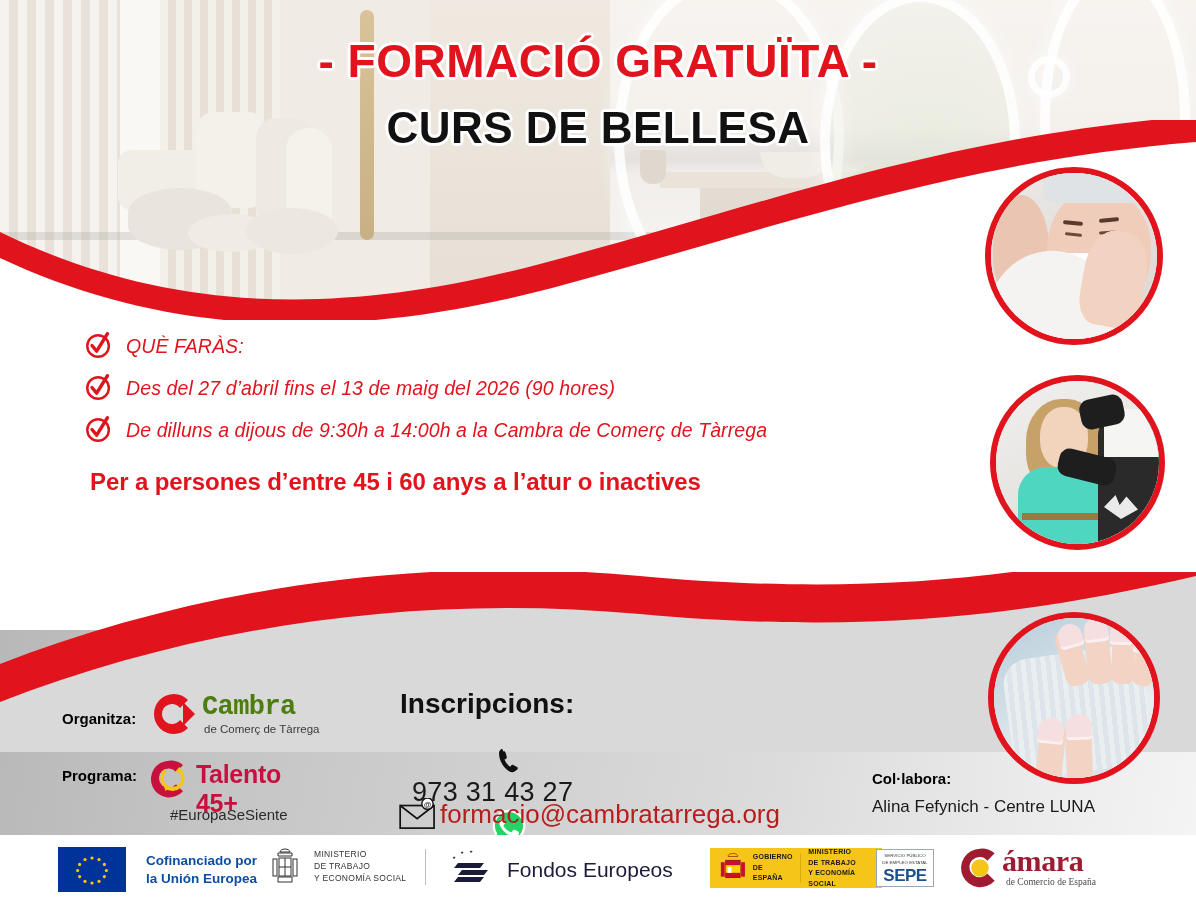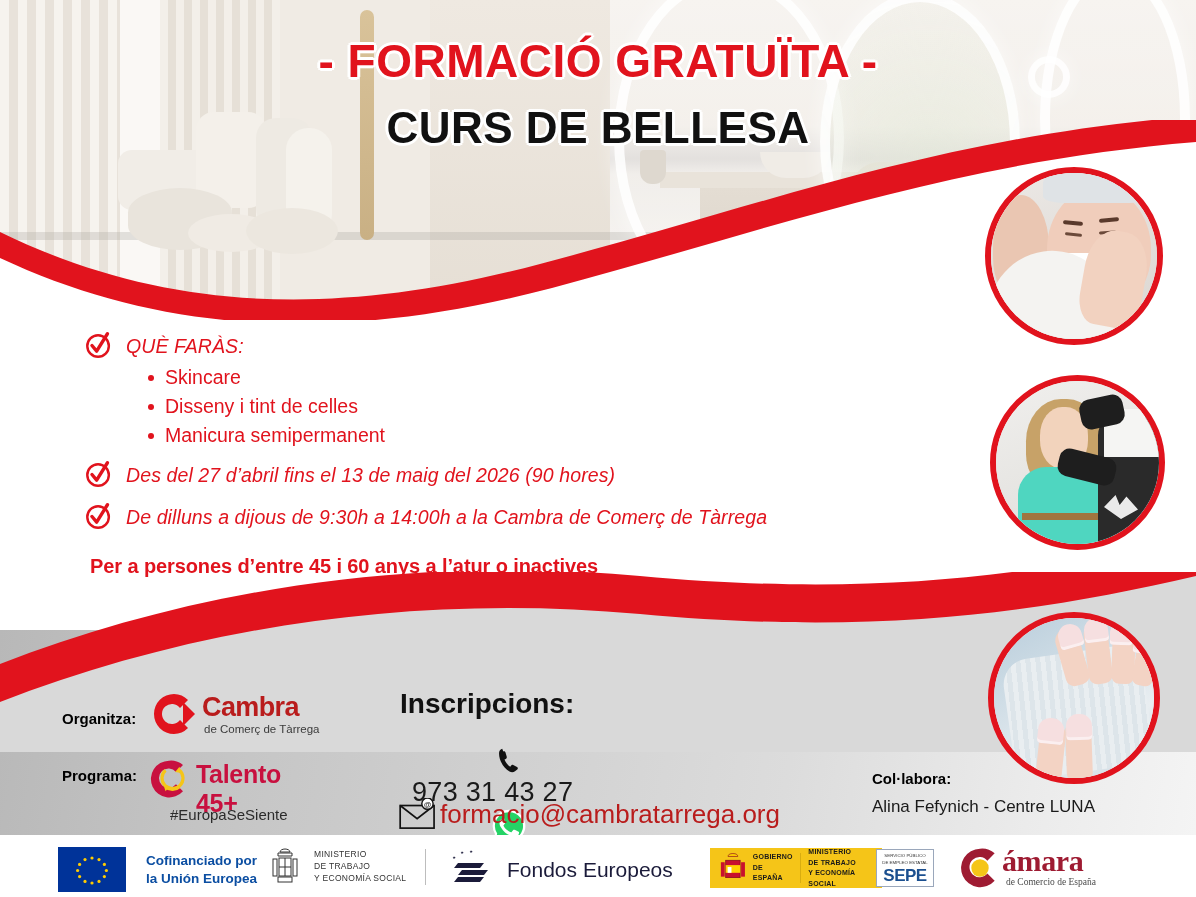--- a/index.html
+++ b/index.html
@@ -100,21 +100,21 @@
     font-size:19.5px; color:#e1131d; line-height:1.25;
     font-family:"Liberation Sans", sans-serif; letter-spacing:.1px;
   }
   .bullets { margin:4px 0 10px 64px; }
   .bullet { display:flex; align-items:center; gap:11px; margin-bottom:6px; }
   .bullet .dot { width:6px; height:6px; border-radius:50%; background:#e1131d; flex:0 0 auto; }
   .bullet span.btxt { font-size:19.5px; color:#e1131d; font-family:"Liberation Sans", sans-serif; }
   .row-gap { margin-top:14px; }
   .highlight {
     margin-top:24px; margin-left:6px;
-    font-size:20px; font-weight:bold; color:#e1131d;
+    font-size:24px; font-weight:bold; color:#e1131d;
     font-family:"Liberation Sans", sans-serif; letter-spacing:-.1px;
   }
 
   
   .circ {
     position:absolute; border-radius:50%; border:6px solid #e1131d;
     overflow:hidden; z-index:9; background:#eee;
   }
   .c1 { left:985px; top:167px; width:178px; height:178px; }
   .c2 { left:990px; top:375px; width:175px; height:175px; }
@@ -191,21 +191,21 @@
 
   .lbl-bold {
     font-size:15px; font-weight:bold; color:#000000;
     font-family:"Liberation Sans", sans-serif;
   }
   .organitza { position:absolute; left:62px; top:80px; }
   .programa  { position:absolute; left:62px; top:137px; }
 
   .cambra-logo { position:absolute; left:150px; top:60px; width:170px; height:52px; }
   .cambra-name { position:absolute; left:52px; top:2px; font-size:27px; font-weight:bold;
-                 color:#b91c1c; letter-spacing:-.6px; font-family:Liberation Sans, sans-serif; }
+                 color:#4d7c0f; letter-spacing:-.6px; font-family:Liberation Mono, monospace; }
   .cambra-sub  { position:absolute; left:54px; top:33px; font-size:11.5px; color:#3b3b3b;
                  font-family:"Liberation Sans", sans-serif; }
 
   .talento-logo { position:absolute; left:148px; top:128px; width:180px; height:42px; }
   .talento-name { position:absolute; left:48px; top:2px; font-size:25px; font-weight:bold;
                   color:#c8103f; letter-spacing:-.3px; font-family:"Liberation Sans", sans-serif; }
   .hashtag { position:absolute; left:170px; top:176px; font-size:15px; color:#2b2b2b;
              font-family:"Liberation Sans", sans-serif; }
 
   .inscripcions-h { position:absolute; left:400px; top:58px; font-size:28px; font-weight:bold;
@@ -319,34 +319,20 @@
   <div class="content">
 
     <div class="row">
       <svg class="check" viewBox="0 0 32 32">
         <circle cx="15" cy="17" r="11.5" fill="none" stroke="#e1131d" stroke-width="2.6"></circle>
         <path d="M8.5,16.5 L13.5,22.5 L25,4" fill="none" stroke="#e1131d" stroke-width="3.6" stroke-linecap="round" stroke-linejoin="round"></path>
       </svg>
       <div class="row-text">QUÈ FARÀS:</div>
     </div>
 
-    <div class="bullets">
-      <div class="bullet">
-        <span class="dot"></span>
-        <span class="btxt">Skincare</span>
-      </div>
-      <div class="bullet">
-        <span class="dot"></span>
-        <span class="btxt">Disseny i tint de celles</span>
-      </div>
-      <div class="bullet">
-        <span class="dot"></span>
-        <span class="btxt">Manicura semipermanent</span>
-      </div>
-    </div>
 
     <div class="row row-gap">
       <svg class="check" viewBox="0 0 32 32">
         <circle cx="15" cy="17" r="11.5" fill="none" stroke="#e1131d" stroke-width="2.6"></circle>
         <path d="M8.5,16.5 L13.5,22.5 L25,4" fill="none" stroke="#e1131d" stroke-width="3.6" stroke-linecap="round" stroke-linejoin="round"></path>
       </svg>
       <div class="row-text">Des del 27 d’abril fins el 13 de maig del 2026 (90 hores)</div>
     </div>
 
     <div class="row row-gap">

